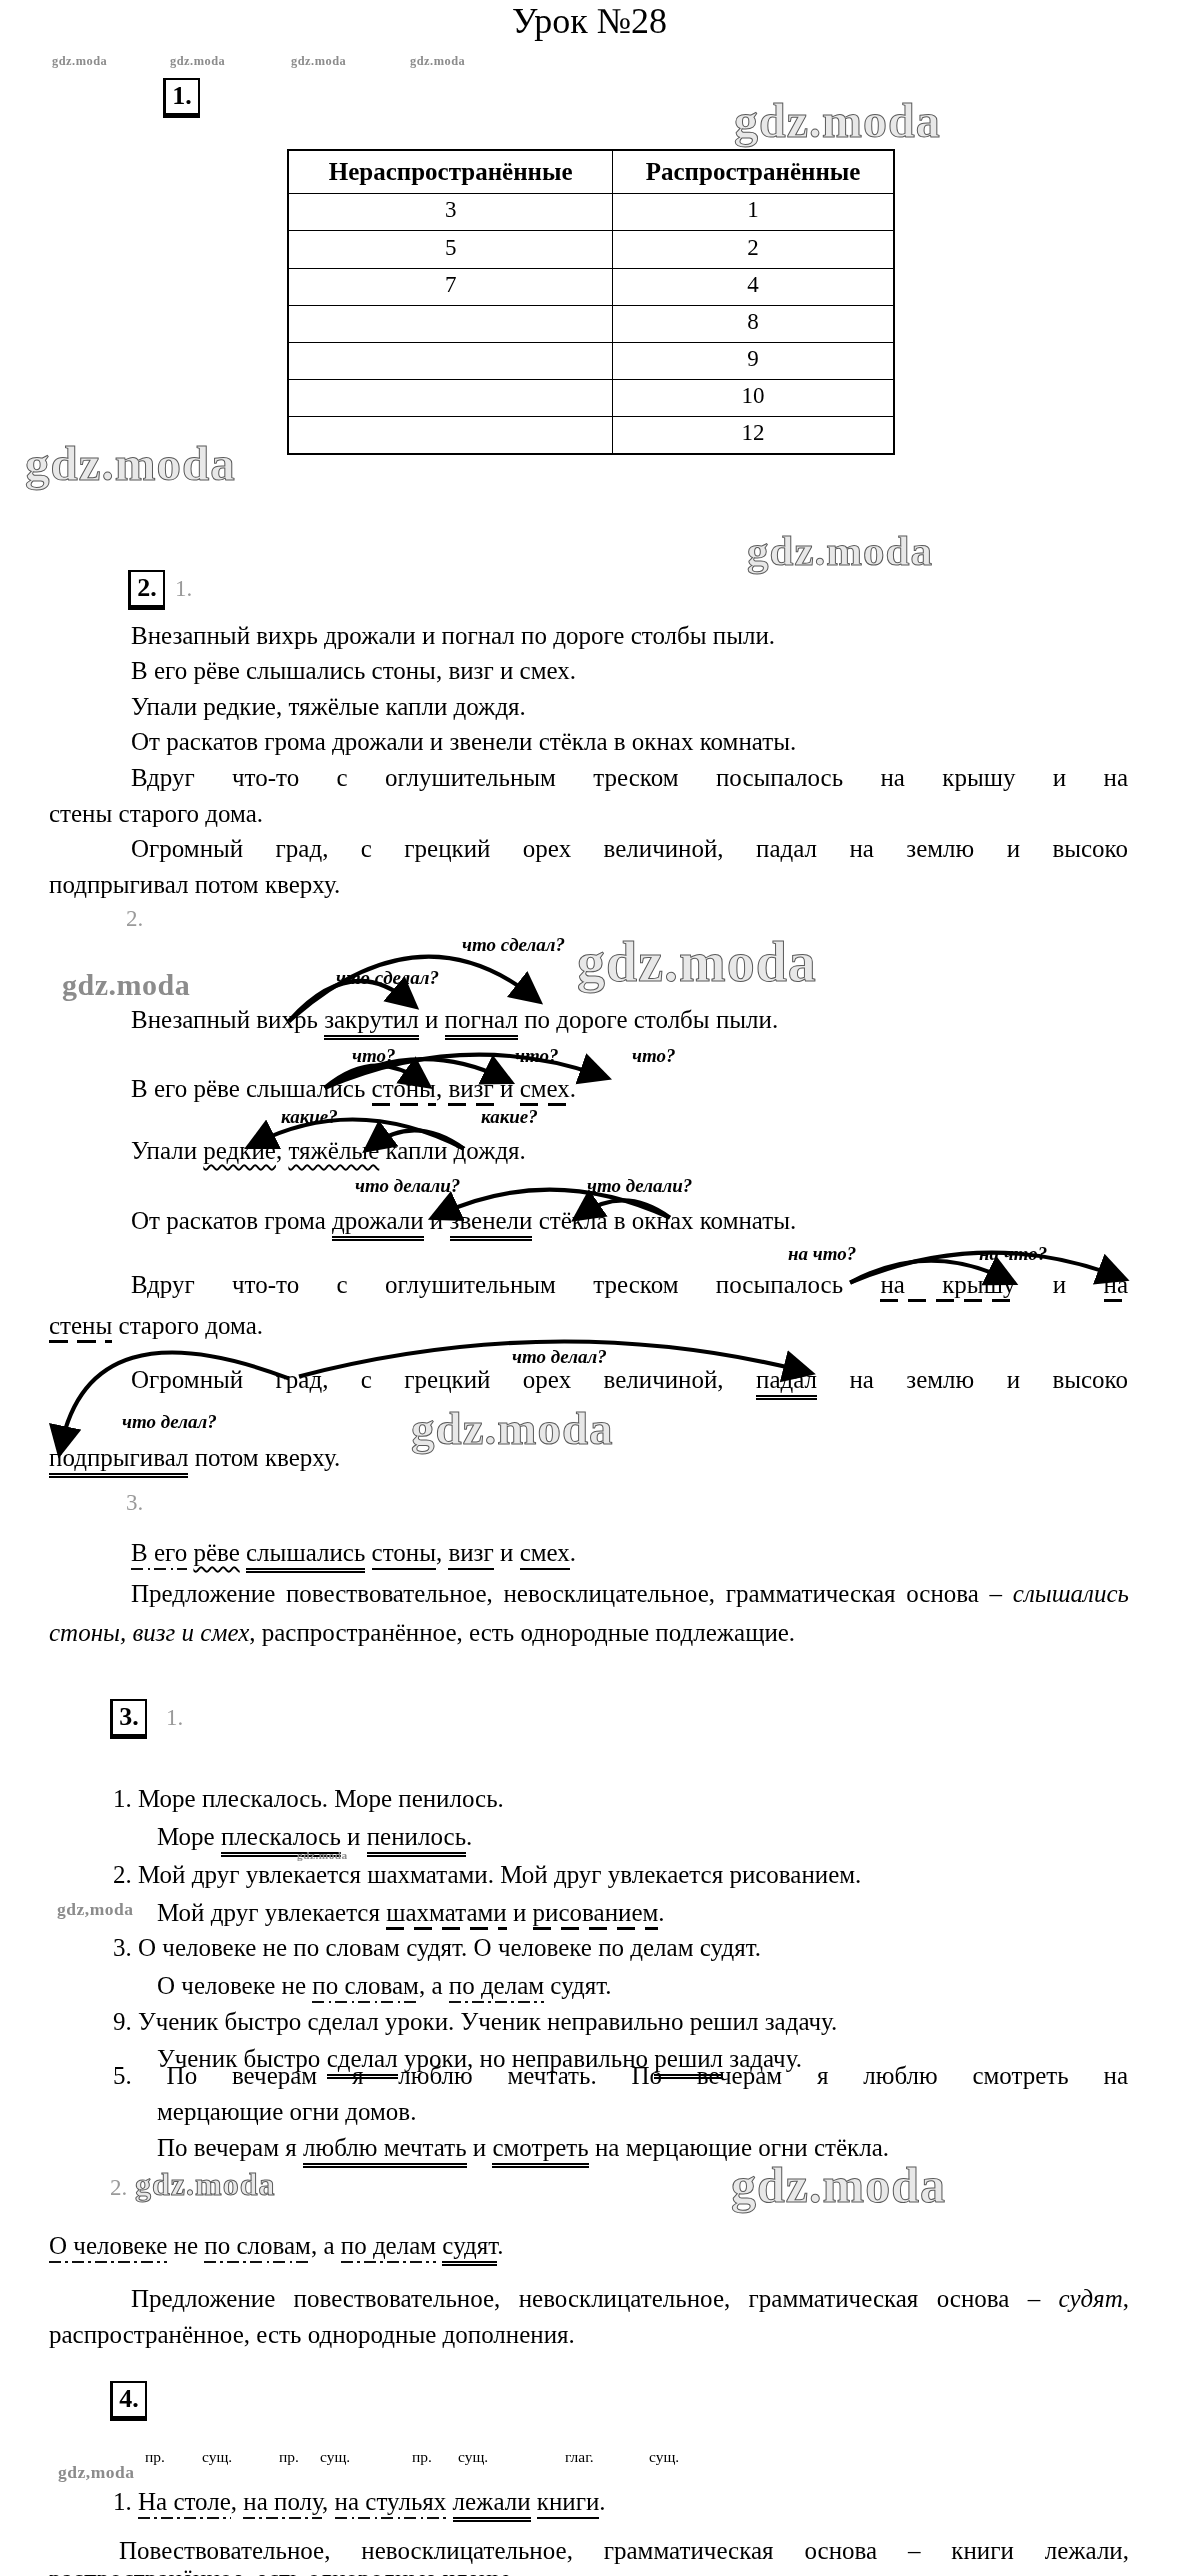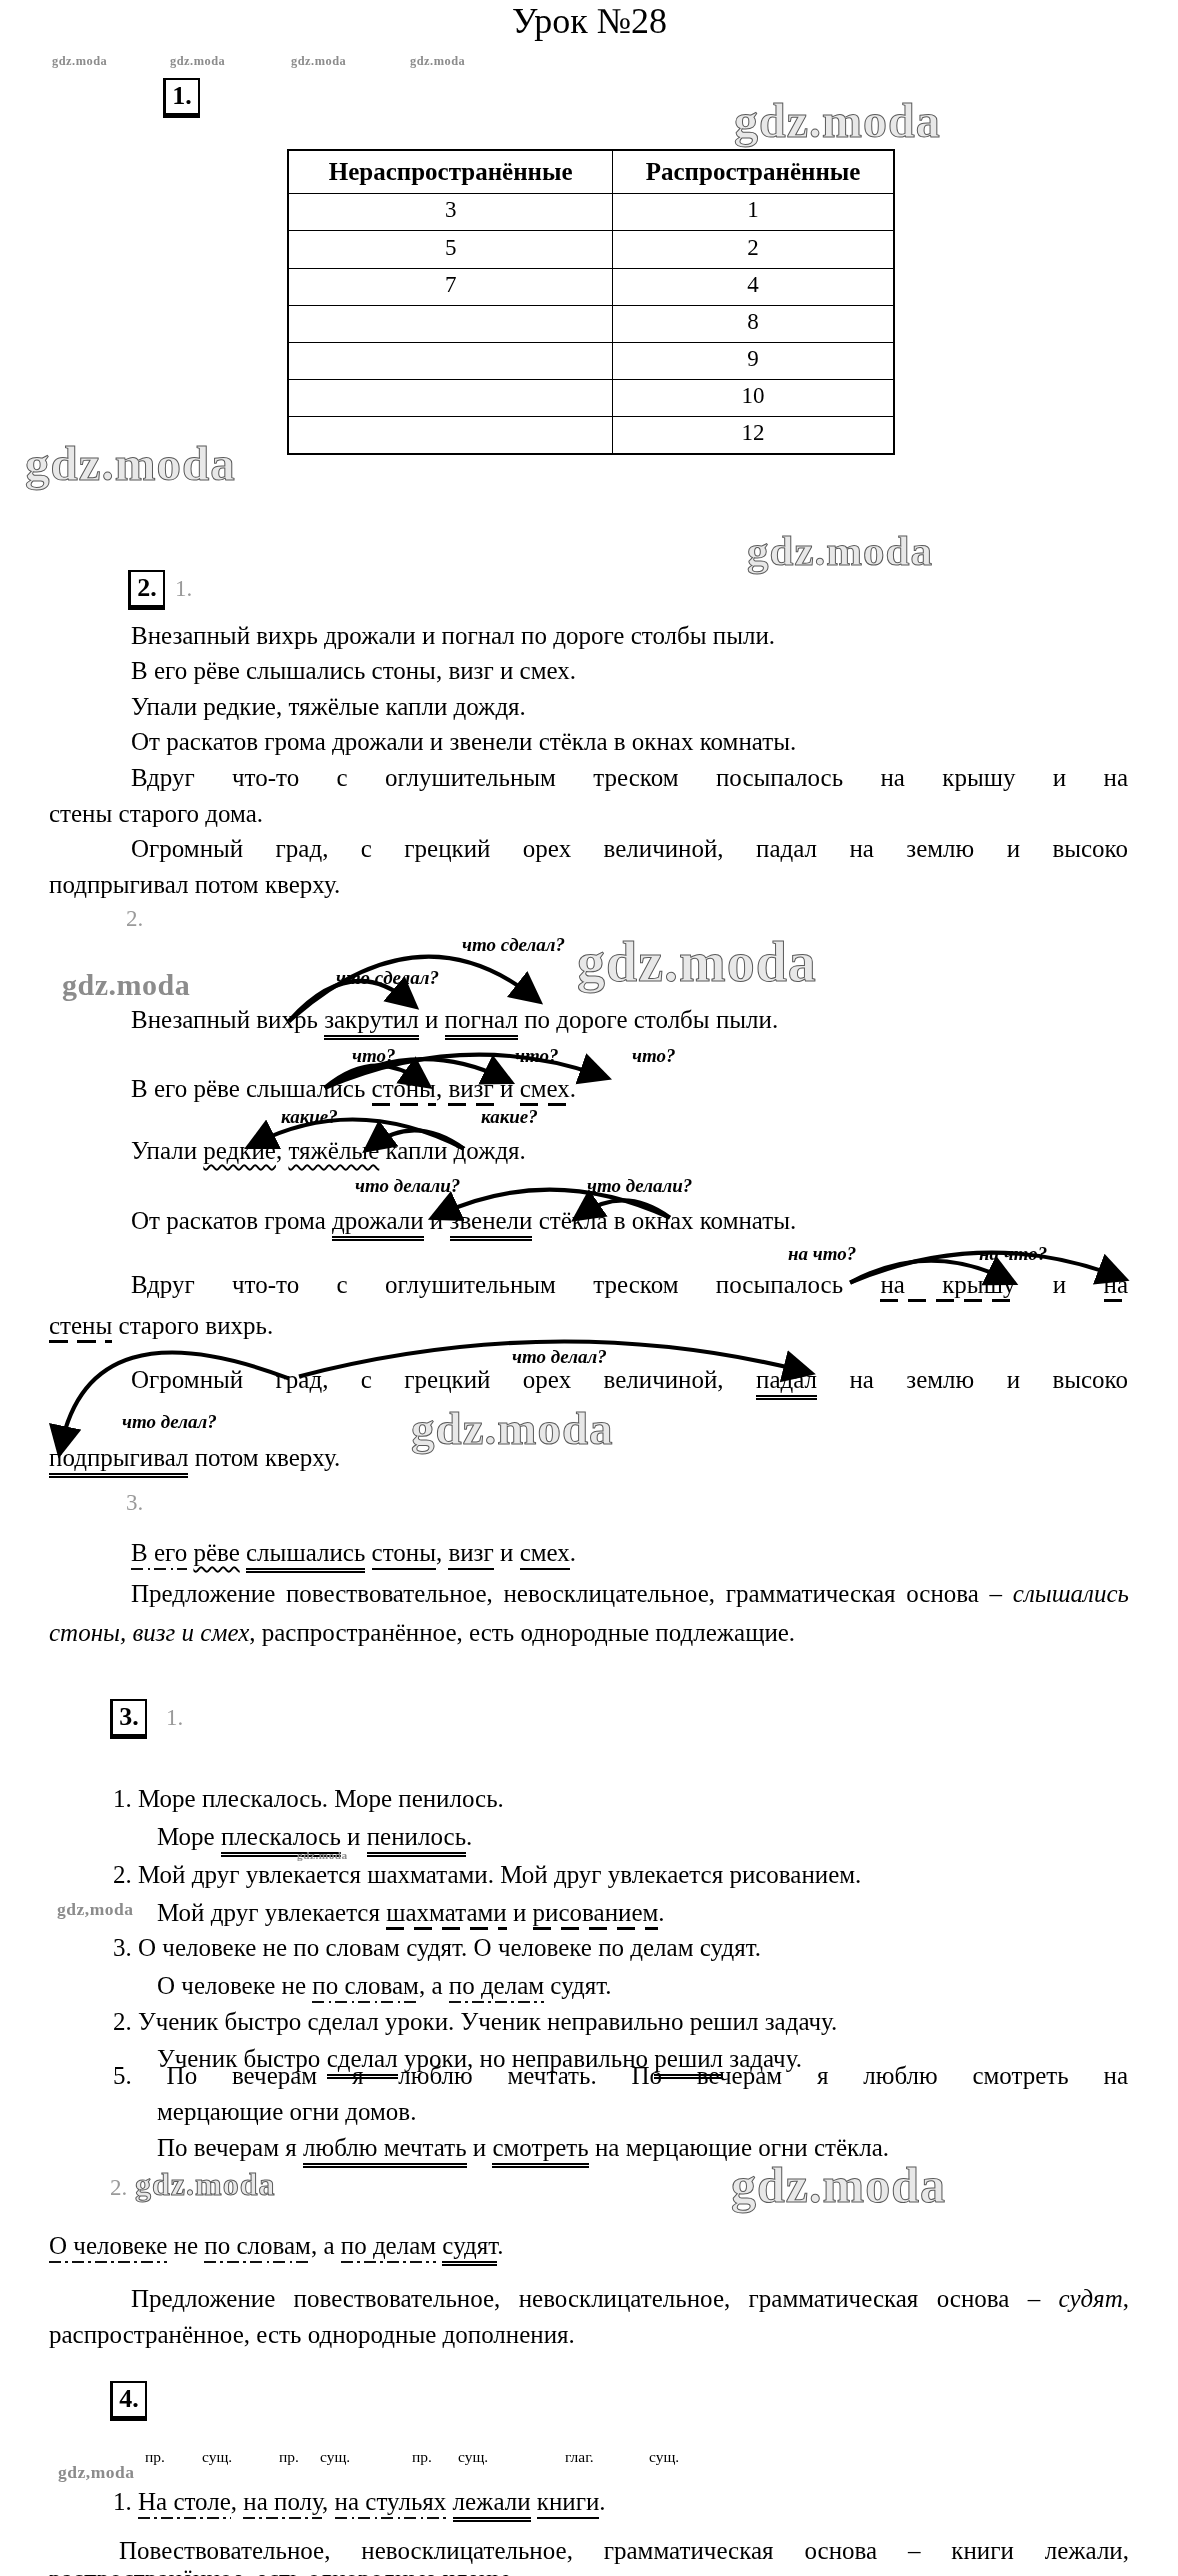--- a/index.html
+++ b/index.html
@@ -115,21 +115,21 @@
 <span class="q" style="left:481px;top:1106px;">какие?</span>
 <div class="abs line" style="left:131px;top:1136px;"><span>Упали </span><span class="u-wavy">редкие</span><span>, </span><span class="u-wavy">тяжёлые</span><span> капли дождя.</span></div>
 
 <span class="q" style="left:355px;top:1175px;">что делали?</span>
 <span class="q" style="left:587px;top:1175px;">что делали?</span>
 <div class="abs line" style="left:131px;top:1206px;"><span>От раскатов грома </span><span class="u-double">дрожали</span><span> и </span><span class="u-double">звенели</span><span> стёкла в окнах комнаты.</span></div>
 
 <span class="q" style="left:788px;top:1243px;">на что?</span>
 <span class="q" style="left:979px;top:1243px;">на что?</span>
 <div class="abs jl" style="left:131px;top:1270px;width:997px;"><span>Вдруг что-то с оглушительным треском посыпалось </span><span class="u-dash">на крышу</span><span> и </span><span class="u-dash">на</span></div>
-<div class="abs line" style="left:49px;top:1311px;"><span class="u-dash">стены</span><span> старого вихрь.</span></div>
+<div class="abs line" style="left:49px;top:1311px;"><span class="u-dash">стены</span><span> старого дома.</span></div>
 
 <span class="q" style="left:512px;top:1346px;">что делал?</span>
 <div class="abs jl" style="left:131px;top:1365px;width:997px;"><span>Огромный град, с грецкий орех величиной, </span><span class="u-double">падал</span><span> на землю и высоко</span></div>
 <span class="abs wm" style="left:411px;top:1405px;font-size:47px;">gdz.moda</span>
 <span class="q" style="left:122px;top:1411px;">что делал?</span>
 <div class="abs line" style="left:49px;top:1443px;"><span class="u-double">подпрыгивал</span><span> потом кверху.</span></div>
 
 <span class="abs subnum" style="left:126px;top:1490px;">3.</span>
 <div class="abs line" style="left:131px;top:1538px;"><span class="u-dashdot">В его</span><span> </span><span class="u-wavy">рёве</span><span> </span><span class="u-double">слышались</span><span> </span><span class="u-solid">стоны</span><span>, </span><span class="u-solid">визг</span><span> и </span><span class="u-solid">смех</span><span>.</span></div>
 <div class="abs para" style="left:49px;top:1574px;width:1080px;line-height:39px;"><span>Предложение повествовательное, невосклицательное, грамматическая основа – </span><span class="it">слышались стоны, визг и смех</span><span>, распространённое, есть однородные подлежащие.</span></div>
@@ -138,21 +138,21 @@
 <span class="abs subnum" style="left:166px;top:1705px;">1.</span>
 
 <div class="abs line" style="left:113px;top:1784px;"><span>1.  Море плескалось. Море пенилось.</span></div>
 <div class="abs line" style="left:157px;top:1822px;"><span>Море </span><span class="u-double">плескалось</span><span> и </span><span class="u-double">пенилось</span><span>.</span></div>
 <span class="abs wm-s" style="left:297px;top:1850px;font-size:11.3px;">gdz.moda</span>
 <div class="abs line" style="left:113px;top:1860px;"><span>2.  Мой друг увлекается шахматами. Мой друг увлекается рисованием.</span></div>
 <span class="abs wm-s" style="left:57px;top:1901px;font-size:17.5px;">gdz,moda</span>
 <div class="abs line" style="left:157px;top:1898px;"><span>Мой друг увлекается </span><span class="u-dash">шахматами</span><span> и </span><span class="u-dash">рисованием</span><span>.</span></div>
 <div class="abs line" style="left:113px;top:1933px;"><span>3.  О человеке не по словам судят. О человеке по делам судят.</span></div>
 <div class="abs line" style="left:157px;top:1971px;"><span>О человеке не </span><span class="u-dashdot">по словам</span><span>, а </span><span class="u-dashdot">по делам</span><span> судят.</span></div>
-<div class="abs line" style="left:113px;top:2007px;"><span>2.  Ученик быстро сделал уроки. Ученик неправильно решил задачу.</span></div>
+<div class="abs line" style="left:113px;top:2007px;"><span>9.  Ученик быстро сделал уроки. Ученик неправильно решил задачу.</span></div>
 <div class="abs line" style="left:157px;top:2044px;"><span>Ученик быстро </span><span class="u-double">сделал</span><span> уроки, но неправильно </span><span class="u-double">решил</span><span> задачу.</span></div>
 <div class="abs jl" style="left:113px;top:2061px;width:1015px;"><span>5.  По вечерам я люблю мечтать. По вечерам я люблю смотреть на</span></div>
 <div class="abs line" style="left:157px;top:2097px;"><span>мерцающие огни домов.</span></div>
 <div class="abs line" style="left:157px;top:2133px;"><span>По вечерам я </span><span class="u-double">люблю мечтать</span><span> и </span><span class="u-double">смотреть</span><span> на мерцающие огни стёкла.</span></div>
 
 <span class="abs subnum" style="left:110px;top:2175px;">2.</span>
 <span class="abs wm" style="left:135px;top:2168px;font-size:32px;">gdz.moda</span>
 <span class="abs wm" style="left:731px;top:2160px;font-size:50px;">gdz.moda</span>
 <div class="abs line" style="left:49px;top:2231px;"><span class="u-dashdot">О человеке</span><span> не </span><span class="u-dashdot">по словам</span><span>, а </span><span class="u-dashdot">по делам</span><span> </span><span class="u-double">судят</span><span>.</span></div>
 <div class="abs para" style="left:49px;top:2281px;width:1080px;line-height:36px;"><span>Предложение повествовательное, невосклицательное, грамматическая основа – </span><span class="it">судят</span><span>, распространённое, есть однородные дополнения.</span></div>

